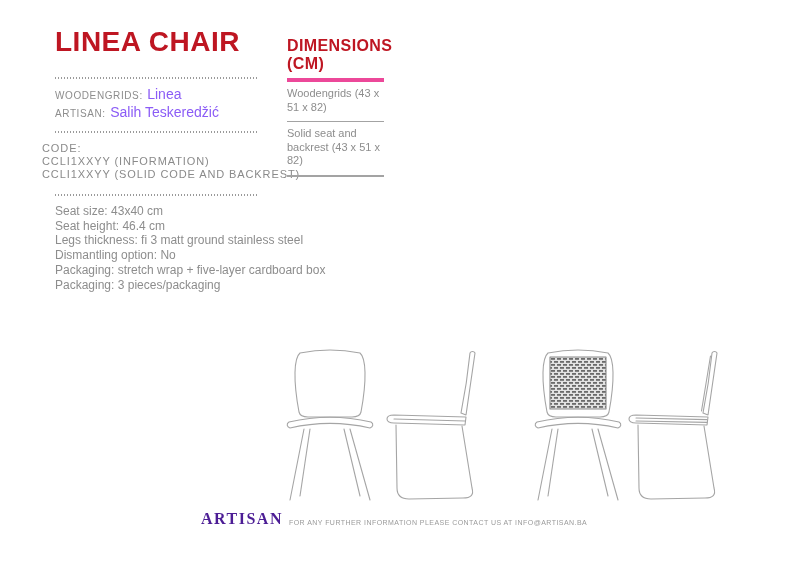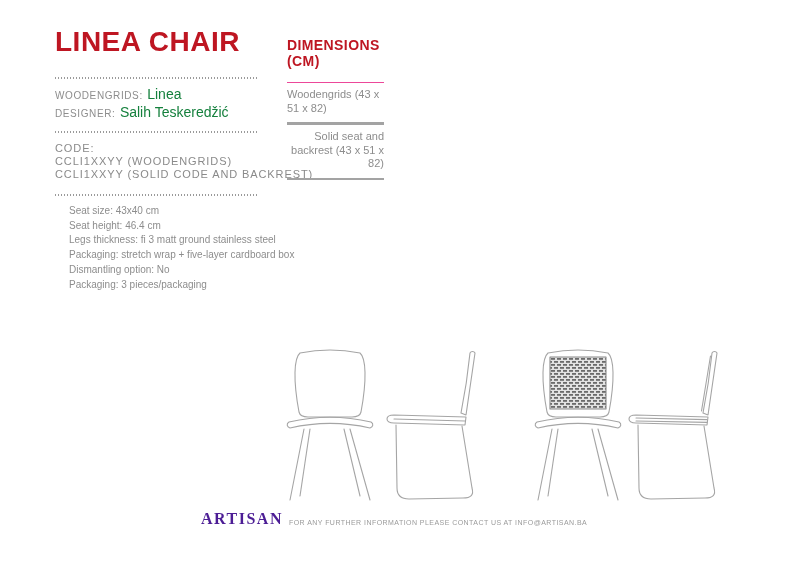--- a/index.html
+++ b/index.html
@@ -9,34 +9,34 @@
   .title{position:absolute;left:55px;top:26px;font-size:28px;font-weight:bold;
          color:#be1622;letter-spacing:.5px;}
 
   .dotline{position:absolute;left:55px;width:204px;height:2px;
     background-image:repeating-linear-gradient(to right,#9a9a9a 0,#9a9a9a 1px,transparent 1px,transparent 3px);}
   .dot-1{top:77px}.dot-2{top:131px}.dot-3{top:194px}
 
   .meta{position:absolute;left:55px;top:85px;}
   .meta-row{height:18px;line-height:18px;white-space:nowrap;}
   .meta-label{font-size:10px;color:#8d8d8d;letter-spacing:.6px;}
-  .meta-value{font-size:14px;color:#15803d;}
+  .meta-value{font-size:14px;color:#8b5cf6;}
 
-  .code{position:absolute;left:55px;top:142px;font-size:11px;color:#8a8a8a;
+  .code{position:absolute;left:42px;top:142px;font-size:11px;color:#8a8a8a;
         letter-spacing:.9px;line-height:13px;}
 
-  .specs{position:absolute;left:69px;top:204px;font-size:10px;color:#8d8d8d;
+  .specs{position:absolute;left:55px;top:204px;font-size:12px;color:#8d8d8d;
          line-height:14.7px;}
 
   .dims{position:absolute;left:287px;top:37px;width:97px;}
-  .dims-heading{font-size:14px;font-weight:bold;color:#be1622;letter-spacing:.4px;
-                padding-bottom:13px;border-bottom:1px solid #ec4899;}
+  .dims-heading{font-size:16px;font-weight:bold;color:#be1622;letter-spacing:.4px;
+                padding-bottom:5px;border-bottom:4px solid #ec4899;}
   .dims-row{font-size:11px;line-height:13.5px;color:#8d8d8d;padding:5px 0 7px;
-            border-bottom:3px solid #a3a3a3;}
-  .dims-row.last{border-bottom-width:2px;text-align:right;}
+            border-bottom:1px solid #a3a3a3;}
+  .dims-row.last{border-bottom-width:2px;}
 
   .chairs{position:absolute;left:245px;top:340px;}
   .chairs path,.chairs rect{vector-effect:non-scaling-stroke;}
 
   .footer-logo{position:absolute;left:201px;top:510px;
     font-family:"Liberation Serif",serif;font-weight:bold;font-size:16px;
     letter-spacing:1.5px;color:#4c1d95;}
   .footer-note{position:absolute;left:289px;top:519px;font-size:7px;
     letter-spacing:.45px;color:#9a9a9a;}
 </style>
@@ -48,41 +48,41 @@
   <div class="title">LINEA CHAIR</div>
 
   <div class="dotline dot-1"></div>
 
   <div class="meta">
     <div class="meta-row">
       <span class="meta-label">WOODENGRIDS:</span>
       <span class="meta-value">Linea</span>
     </div>
     <div class="meta-row">
-      <span class="meta-label">DESIGNER:</span>
+      <span class="meta-label">ARTISAN:</span>
       <span class="meta-value">Salih Teskeredžić</span>
     </div>
   </div>
 
   <div class="dotline dot-2"></div>
 
   <div class="code">
     <div>CODE:</div>
-    <div>CCLI1XXYY (WOODENGRIDS)</div>
+    <div>CCLI1XXYY (INFORMATION)</div>
     <div>CCLI1XXYY (SOLID CODE AND BACKREST)</div>
   </div>
 
   <div class="dotline dot-3"></div>
 
   <div class="specs">
     <div>Seat size: 43x40 cm</div>
     <div>Seat height: 46.4 cm</div>
     <div>Legs thickness: fi 3 matt ground stainless steel</div>
+    <div>Dismantling option: No</div>
     <div>Packaging: stretch wrap + five-layer cardboard box</div>
-    <div>Dismantling option: No</div>
     <div>Packaging: 3 pieces/packaging</div>
   </div>
 
   <div class="dims">
     <div class="dims-heading">DIMENSIONS (CM)</div>
     <div class="dims-row">Woodengrids (43 x 51 x 82)</div>
     <div class="dims-row last">Solid seat and backrest (43 x 51 x 82)</div>
   </div>
 
   <div class="chairs">

